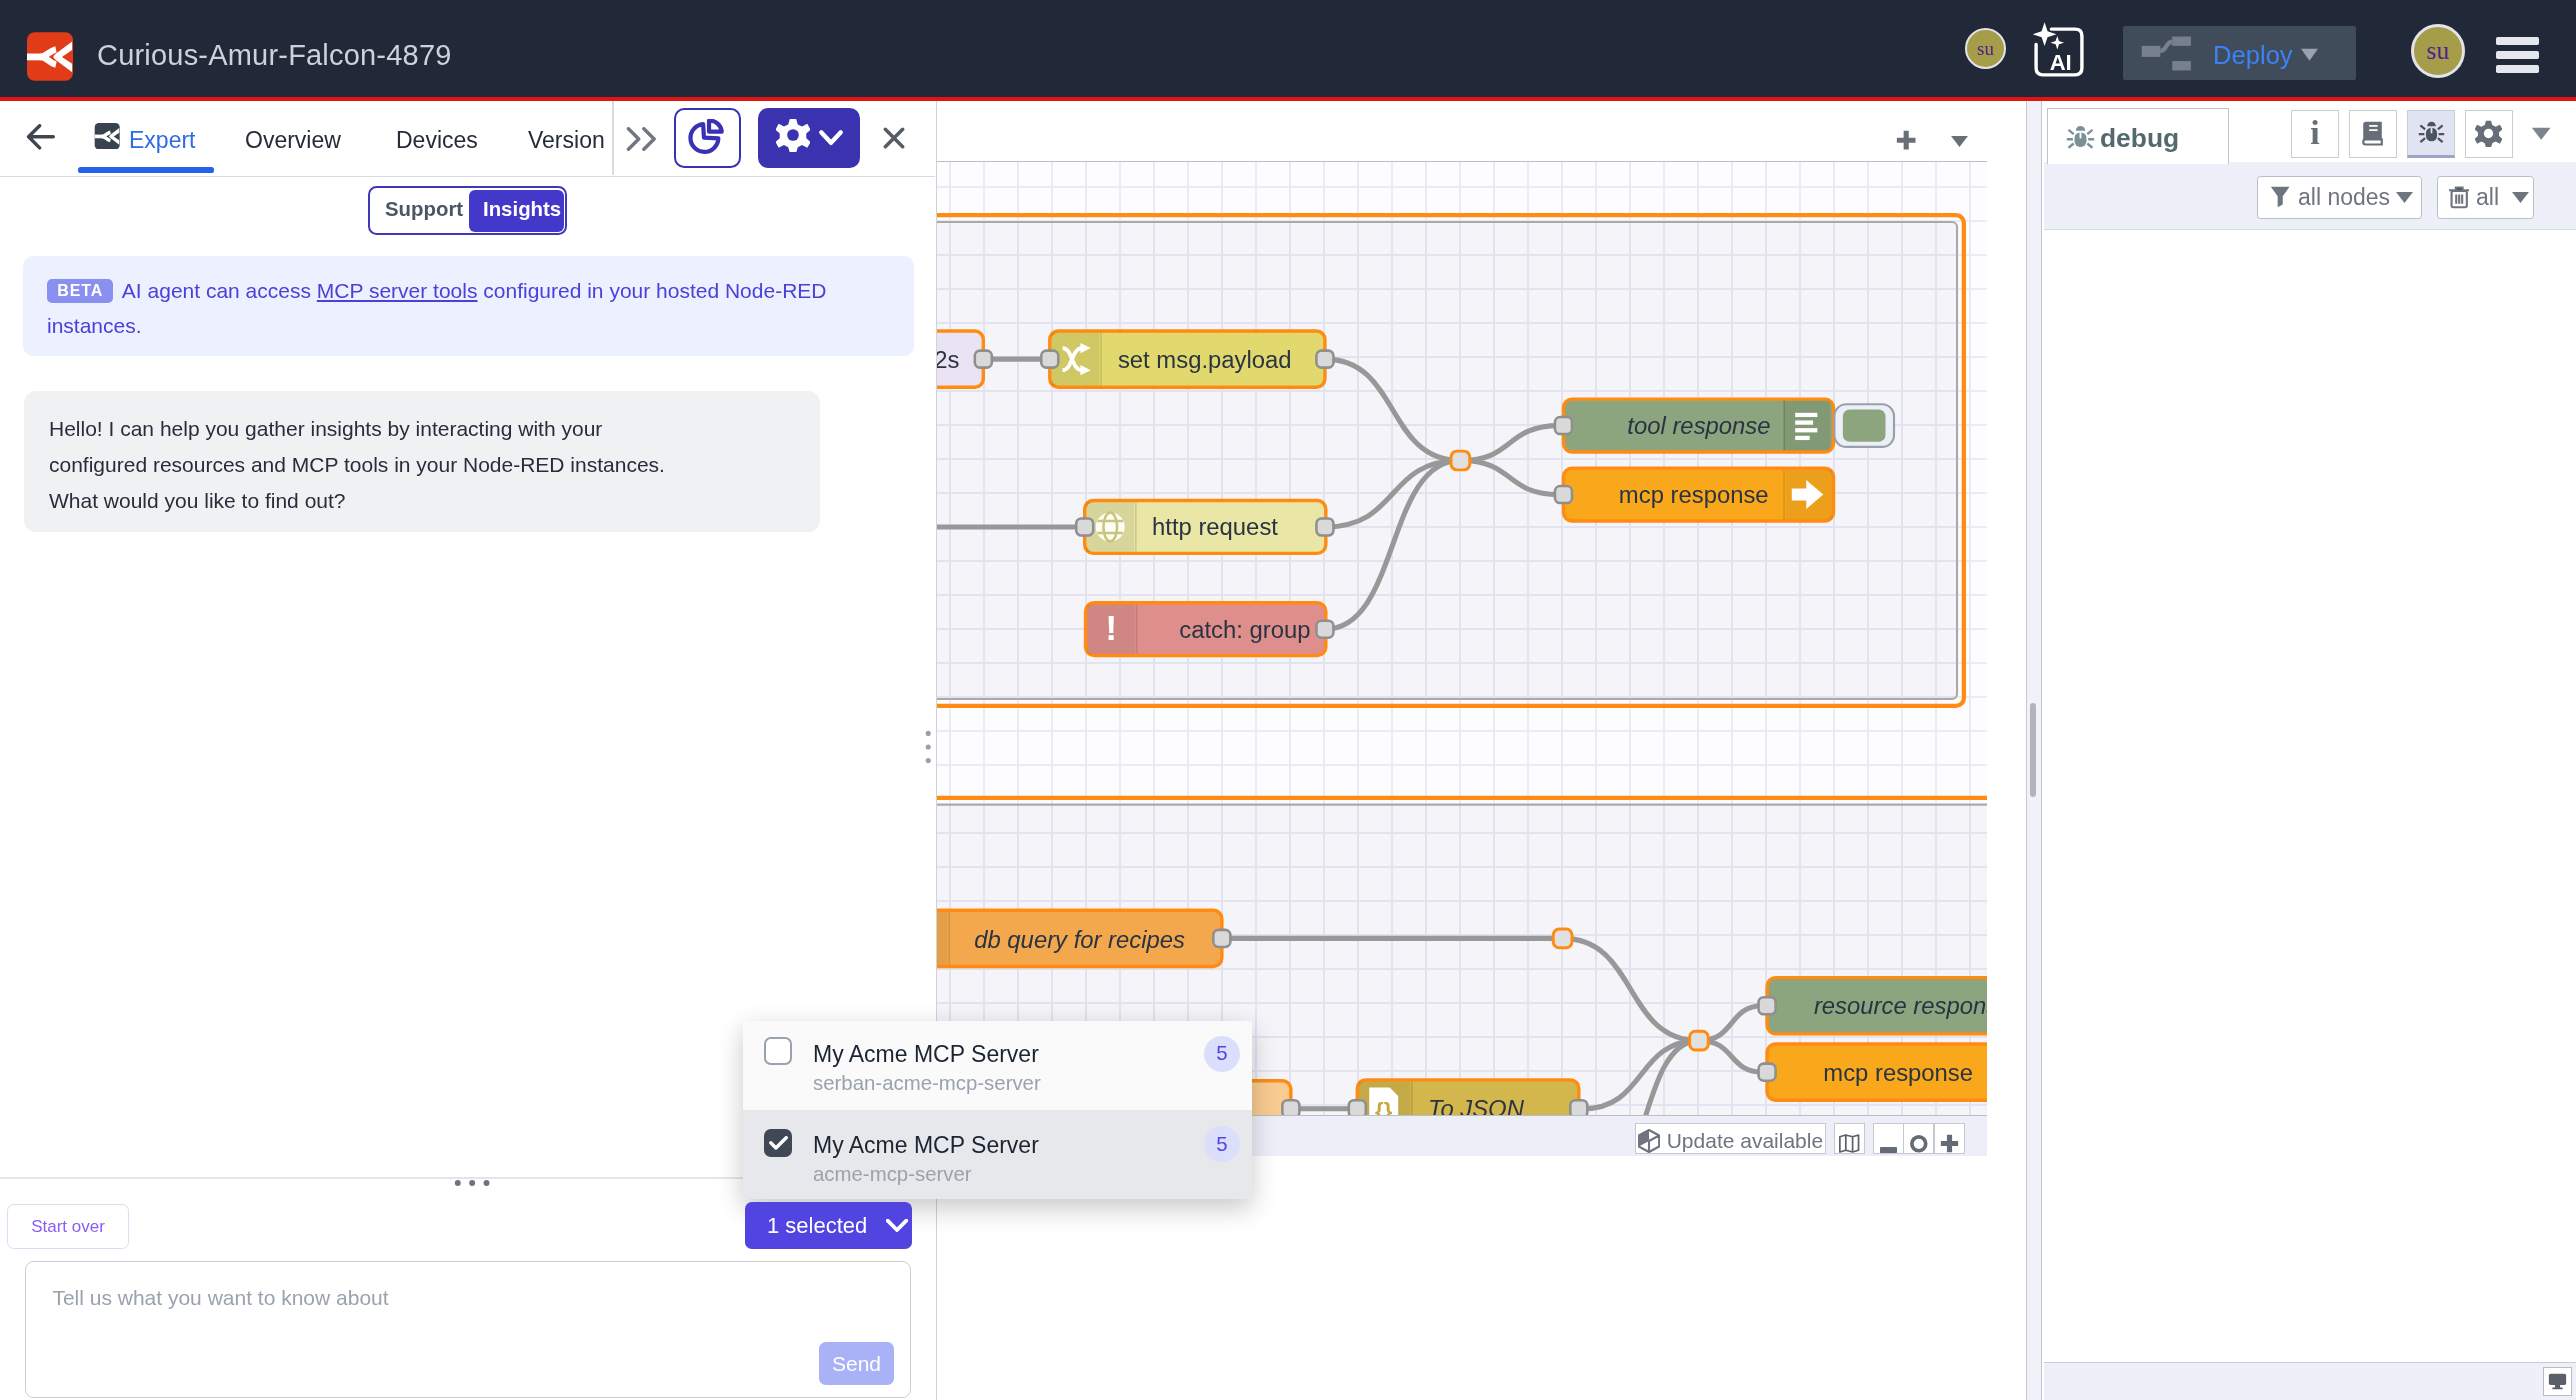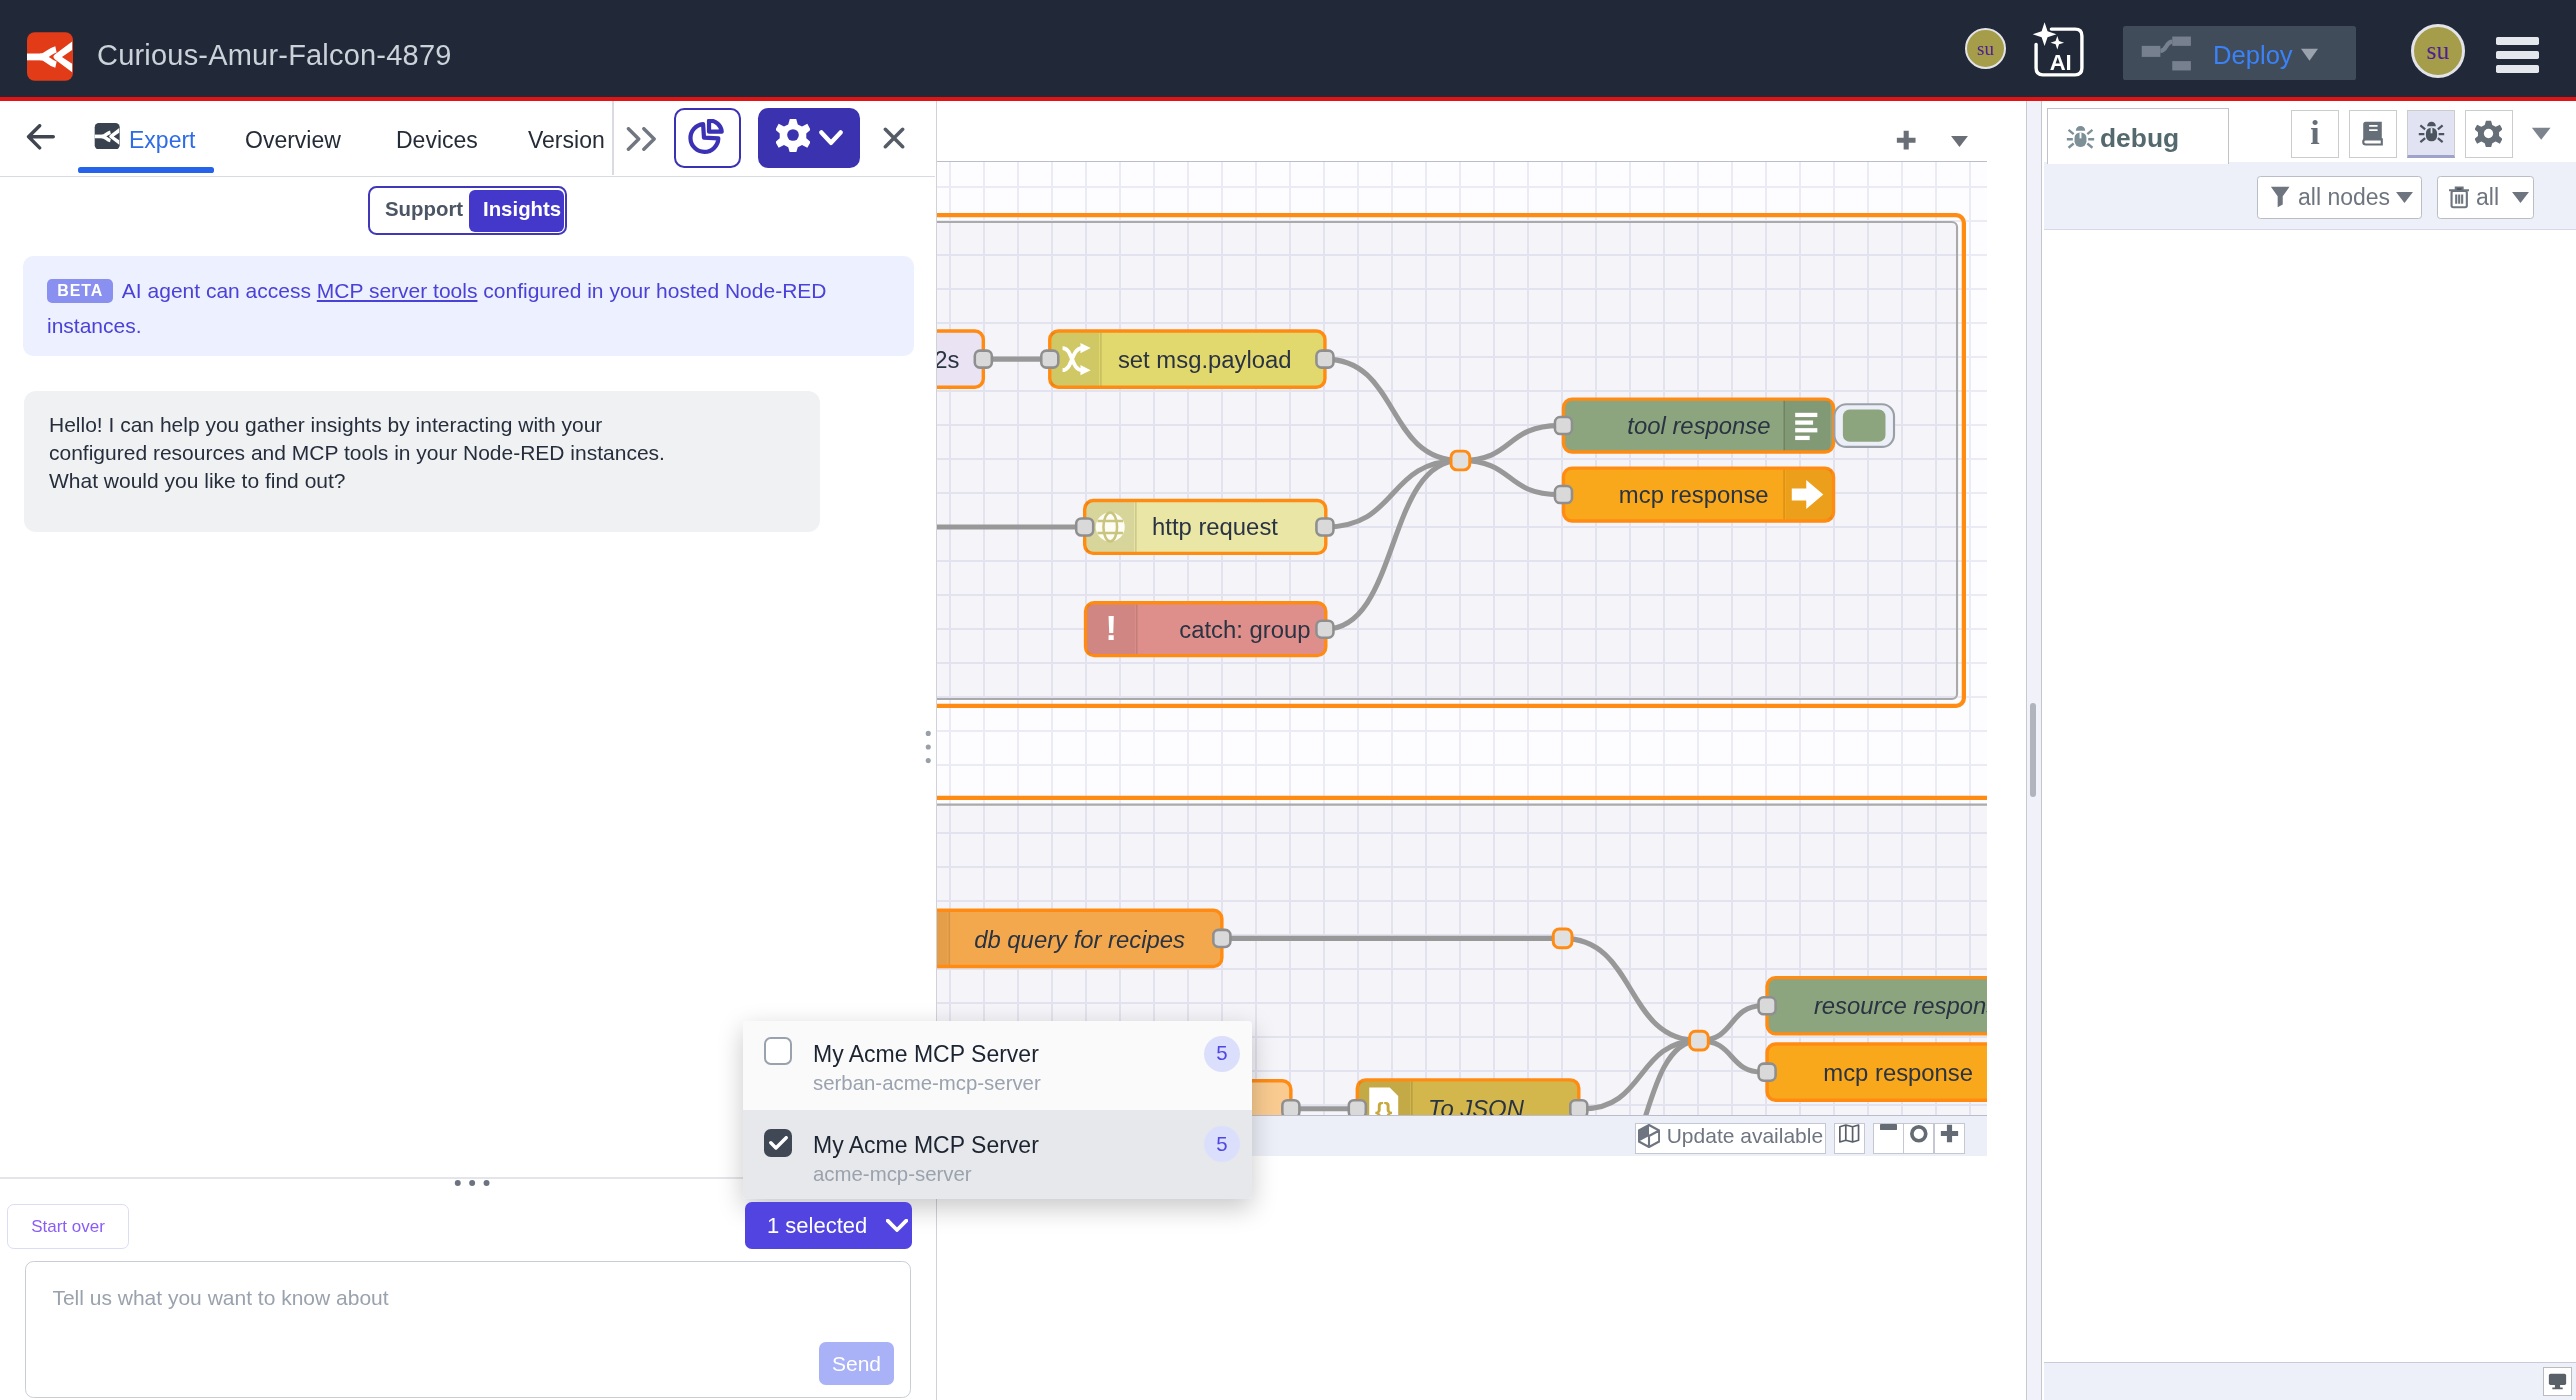--- a/index.html
+++ b/index.html
@@ -10,36 +10,36 @@
   #redline { position:absolute; left:0; top:97px; width:2576px; height:4.3px; background:#e01414; }
   #title { position:absolute; left:97px; top:39px; font-size:29px; font-weight:500; color:#ccd2da; letter-spacing:0.2px; }
   .avatar { position:absolute; border-radius:50%; background:#a59d49; color:#4c1d95; font-family:"Liberation Serif",serif; display:flex; align-items:center; justify-content:center; }
   
   #canvas { position:absolute; left:898px; top:101px; width:1089px; height:1055px; overflow:hidden;
     background-color:#fdfdff;
     background-image:linear-gradient(#ebebf6 1.7px, transparent 1.7px), linear-gradient(90deg,#ebebf6 1.7px, transparent 1.7px);
     background-size:34px 34px; background-position:17px 17px; }
   #canvas-tabbar { position:absolute; left:0; top:0; width:1089px; height:61px; background:#fff; border-bottom:1.7px solid #bbbec8; z-index:5; }
   #canvas-footer { position:absolute; left:0; bottom:0; width:1089px; height:41px; background:#edeff8; border-top:1.7px solid #babdc9; z-index:5; }
-  .cfbtn { position:absolute; background:#fff; border:1.7px solid #c5c8d2; display:flex; align-items:flex-start; justify-content:center; color:#6e7480; white-space:nowrap; }
+  .cfbtn { position:absolute; background:#fff; border:1.7px solid #c5c8d2; display:flex; align-items:flex-end; justify-content:center; color:#6e7480; white-space:nowrap; }
   
   #scrollstrip { position:absolute; left:2026px; top:101px; width:15.3px; height:1300px; background:#f0f1f9; border-left:1.7px solid #c8c8d0; }
   #scrollthumb { position:absolute; left:2030px; top:703px; width:6px; height:94px; background:#b1b3bd; border-radius:3.4px; }
   
   #sidebar { position:absolute; left:2041px; top:101px; width:535px; height:1300px; background:#fff; border-left:1.7px solid #c4c6cf; }
   
   #chatpanel { position:absolute; left:0; top:101px; width:937px; height:1300px; background:#fff; border-right:1.7px solid #cfd2d8; z-index:10; }
   #tabrow { position:absolute; left:0; top:0; width:935px; height:76px; background:#fff; border-bottom:1.7px solid #d8dbe0; }
   .tabtxt { position:absolute; top:25.6px; font-size:23px; color:#252c38; }
   #beta { position:absolute; left:23px; top:155px; width:891px; height:100px; background:#edf0fe; border-radius:10.2px;
           font-size:21px; color:#4a41d8; line-height:35px; padding:17px 24px 0 24px; }
   #betabadge { display:inline-block; background:#8a90f0; color:#fff; font-size:16px; font-weight:bold; letter-spacing:0.9px;
                border-radius:5.1px; height:24px; line-height:24px; padding:0 10.2px; margin-right:8.5px; vertical-align:1.7px; }
   #bubble { position:absolute; left:24px; top:290px; width:796px; height:141px; background:#f0f1f3; border-radius:12px;
-            font-size:21px; color:#262e3c; line-height:28px; padding:20.4px 0 0 25px; }
+            font-size:21px; color:#262e3c; line-height:36px; padding:20.4px 0 0 25px; }
   #chatdivider { position:absolute; left:0; top:1076px; width:935px; height:1.7px; background:#e3e5e9; }
   #startover { position:absolute; left:7px; top:1103px; width:122px; height:45px; background:#fff; border:1.7px solid #d9def2;
                border-radius:6.8px; color:#8b5cf6; font-size:17px; display:flex; align-items:center; justify-content:center; }
   #chatinput { position:absolute; left:25px; top:1160px; width:886px; height:137px; background:#fff; border:1.7px solid #c9cdd4; border-radius:8.5px;text-align:center; }
   #placeholder { position:absolute; left:26.4px; top:24px; font-size:21px; color:#9aa2ad; }
   #sendbtn { position:absolute; right:16px; bottom:12px; width:75px; height:43px; background:#a9b2f7; border-radius:6.8px;
              color:#fff; font-size:21px; display:flex; align-items:center; justify-content:center; }
   
   #dropdown { position:absolute; left:743px; top:1021px; width:509px; height:178px; z-index:20;
               box-shadow:0 8.5px 25.6px rgba(0,0,0,0.22); border-radius:3.4px; overflow:hidden; }

